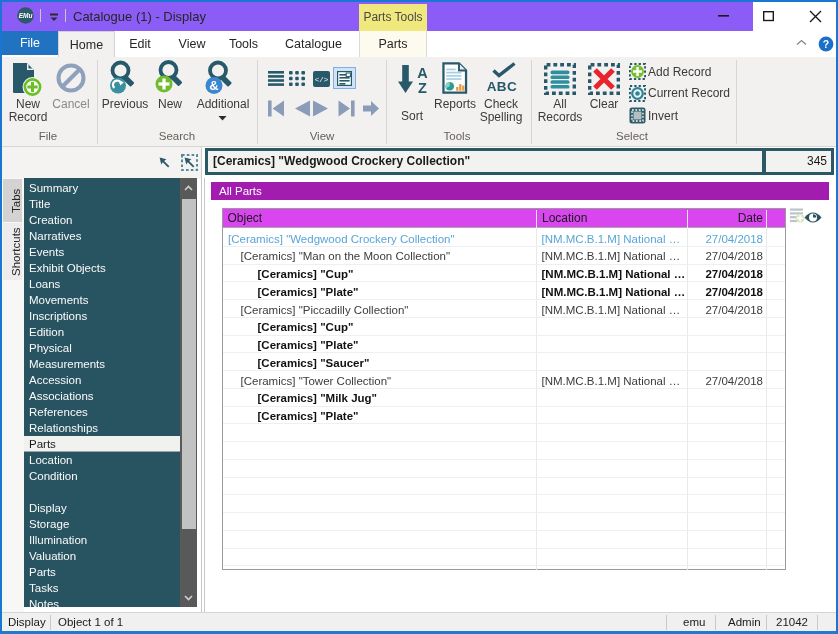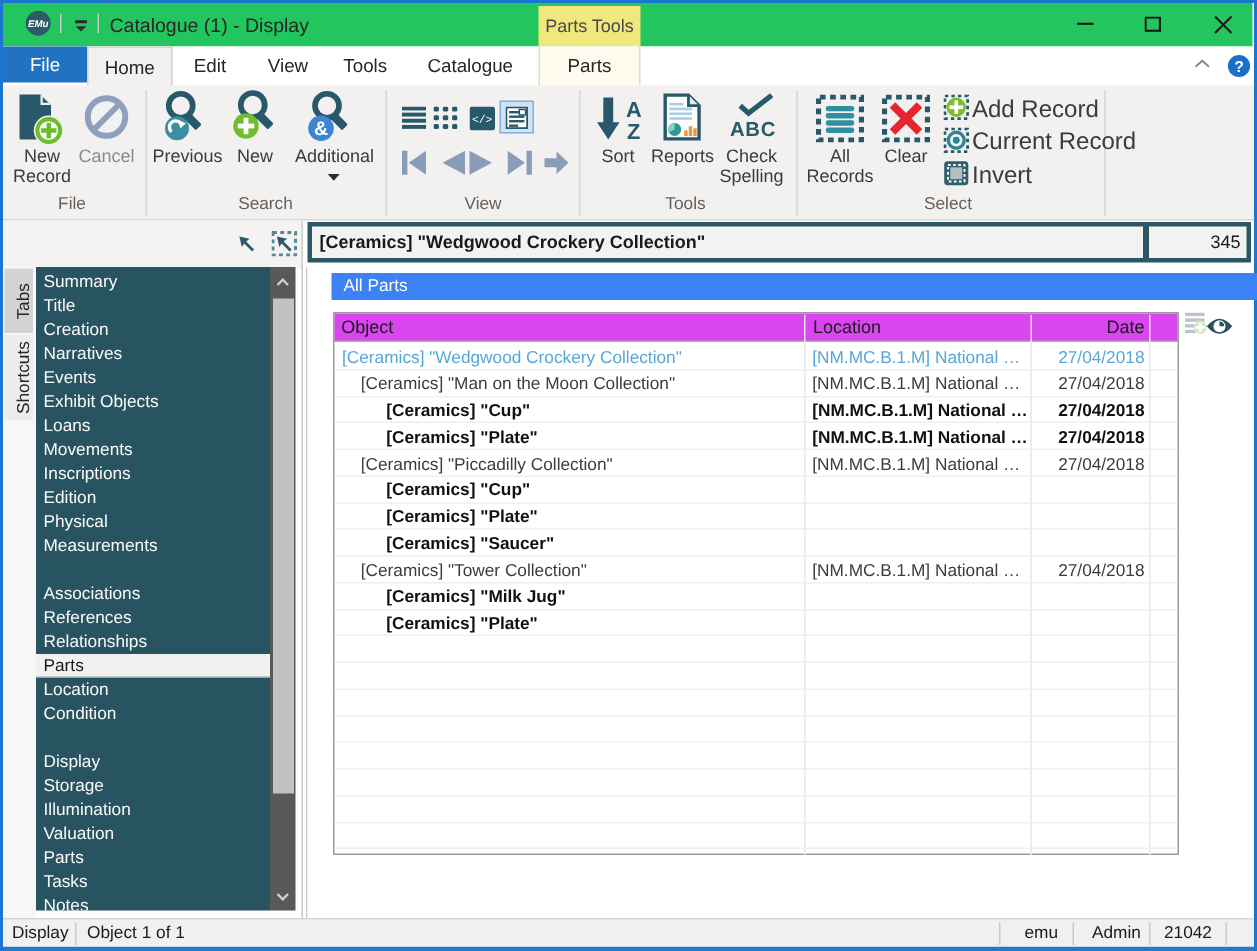--- a/index.html
+++ b/index.html
@@ -1,51 +1,51 @@
 <!DOCTYPE html>
 <html><head><meta charset="utf-8"><style>
 *{margin:0;padding:0;box-sizing:border-box}
 html,body{width:838px;height:634px;overflow:hidden}
 body{font-family:"Liberation Sans",sans-serif;-webkit-font-smoothing:antialiased}
 #w{position:relative;width:838px;height:634px;background:#fff;border-left:2px solid #1b76d1;border-right:2px solid #1b76d1;border-top:2px solid #1b76d1;border-bottom:3px solid #2478cd}
 .abs{position:absolute}
 
-#title{position:absolute;left:0;top:0;width:833px;height:29px;background:#22c55e}
+#title{position:absolute;left:0;top:0;width:751px;height:29px;background:#8b5cf6}
 #tbtext{position:absolute;left:71px;top:7px;font-size:13px;color:#262626}
 .tsep{position:absolute;top:7px;width:1px;height:13px;background:#c9c9c9}
 #chip{position:absolute;left:357px;top:2px;width:68px;height:27px;background:#f0e87c;color:#494949;font-size:12px;text-align:center;line-height:27px}
 
 #tabrow{position:absolute;left:0;top:29px;width:833px;height:26px;background:#fff}
 .rtab{position:absolute;top:0;height:26px;font-size:12.5px;color:#262626;text-align:center;line-height:26px}
 #filetab{left:0;width:56px;height:24px;line-height:24px;background:#2173c2;color:#fff}
 #hometab{left:56px;width:57px;background:#f2f1f0;border:1px solid #d5d3d1;border-bottom:none}
 #partstab{left:357px;width:68px;background:#fcfbee;border-left:1px solid #dedcd2;border-right:1px solid #dedcd2}
 
 #ribbon{position:absolute;left:0;top:55px;width:834px;height:90px;background:#f2f1f0;border-bottom:1px solid #d8d6d4}
 .gsep{position:absolute;top:58px;width:1px;height:84px;background:#d8d6d4}
 .glabel{position:absolute;top:128px;font-size:11.5px;color:#655f5b;text-align:center}
 .blabel{position:absolute;font-size:12px;color:#3d3a37;text-align:center;line-height:12.5px}
-.slabel{position:absolute;font-size:16px;color:#3d3a37}
+.slabel{position:absolute;font-size:12px;color:#3d3a37}
 
 #midrow{position:absolute;left:0;top:145px;width:200px;height:32px;background:#f4f3f2;border-right:1px solid #cfcdcb}
 #recbar{position:absolute;left:203px;top:146px;width:629px;height:27px;background:#2b5864}
 #recbox{position:absolute;left:3px;top:3px;width:554px;height:21px;background:#f2f2f1;font-size:12px;font-weight:bold;color:#1a1a1a;line-height:21px;padding-left:5px}
 #cntbox{position:absolute;left:561px;top:3px;width:65px;height:21px;background:#f2f2f1;font-size:12px;color:#1a1a1a;line-height:21px;text-align:right;padding-right:4px}
 
 #vtabs .vt{position:absolute;writing-mode:vertical-lr;transform:rotate(180deg);text-align:center;font-size:11.5px;color:#262626}
 #vt1{left:1px;top:177px;width:19px;height:43px;background:#d5d3d2}
 #vt2{left:1px;top:221px;width:19px;height:57px;background:#edebeb}
 #sidelist{position:absolute;left:22px;top:176px;width:156px;height:429px;background:#285461;overflow:hidden}
 .si{position:absolute;left:0;width:156px;height:16px;line-height:16px;padding-left:5px;font-size:11.5px;color:#fafafa}
 .si.sel{background:#f1f1f0;color:#1a1a1a;border-bottom:1px solid #9aa4a8}
 #sscroll{position:absolute;left:178px;top:176px;width:17px;height:429px;background:#595959}
 #sthumb{position:absolute;left:179.5px;top:197px;width:14px;height:330px;background:#c2c2c2}
 
 #main{position:absolute;left:203px;top:176px;width:629px;height:434px;background:#fff}
-#allparts{position:absolute;left:16px;top:3.5px;width:618px;height:18px;background:#3b82f6;color:#fff;font-size:11.5px;line-height:18px;padding-left:8px}
+#allparts{position:absolute;left:6px;top:3.5px;width:618px;height:18px;background:#a21caf;color:#fff;font-size:11.5px;line-height:18px;padding-left:8px}
 #tbl{position:absolute;left:17px;top:30px;width:564px;height:362px;border:1px solid #9a9a9a;background:#fff}
 #thead{position:absolute;left:0;top:0;width:562px;height:19px;background:#d946ef;border-bottom:1px solid #ababab}
 .th{position:absolute;top:0;height:19px;font-size:12px;color:#1a1a1a;line-height:19px}
 .cline{position:absolute;top:0;width:1px;height:360px;background:#e9e9e9}
 .hline{position:absolute;left:0;width:562px;height:1px;background:#efefef}
 .tr{position:absolute;left:0;width:562px;height:18px;font-size:11.5px;line-height:18px;color:#3c3c3c}
 .tr span{position:absolute;top:0;line-height:18px}
 .blue,.blue span{color:#58a6d8}
 .b{font-weight:bold;color:#111}
 .dt{right:22px;text-align:right}
@@ -201,21 +201,21 @@
 </svg>
 
 <svg class="abs" style="left:396px;top:61px" width="32" height="32" viewBox="0 0 32 32">
   <g fill="#27596a">
   <rect x="4.2" y="2" width="6.6" height="18"></rect>
   <path d="M0 18.5 L15 18.5 L7.5 30 Z"></path>
   </g>
   <text x="24.5" y="15" font-size="14.5" font-weight="bold" fill="#27596a" text-anchor="middle" font-family="Liberation Sans">A</text>
   <text x="24.5" y="29.5" font-size="14.5" font-weight="bold" fill="#27596a" text-anchor="middle" font-family="Liberation Sans">Z</text>
 </svg>
-<div class="blabel" style="left:382px;top:96px;width:56px">Sort</div>
+<div class="blabel" style="left:382px;top:108px;width:56px">Sort</div>
 <svg class="abs" style="left:440px;top:60px" width="25.5" height="32" viewBox="0 0 27 34">
   <path d="M1.5 1.5 L18 1.5 L25.5 9 L25.5 32.5 L1.5 32.5 Z" fill="#fdfdfd" stroke="#27596a" stroke-width="2.4"></path>
   <path d="M18 1.5 L18 9 L25.5 9" fill="#e8eef0" stroke="#27596a" stroke-width="2"></path>
   <g fill="#a8cfe4">
   <rect x="4.5" y="7" width="10" height="1.8"></rect>
         <rect x="4.5" y="10.4" width="16" height="1.8"></rect>
         <rect x="4.5" y="13.8" width="16" height="1.8"></rect>
         <rect x="4.5" y="17.2" width="16" height="1.8"></rect>
   </g>
   <circle cx="8.2" cy="25.8" r="4.6" fill="#2f9a94"></circle>
@@ -292,20 +292,21 @@
       <div class="si" style="top:34px">Creation</div>
       <div class="si" style="top:50px">Narratives</div>
       <div class="si" style="top:66px">Events</div>
       <div class="si" style="top:82px">Exhibit Objects</div>
       <div class="si" style="top:98px">Loans</div>
       <div class="si" style="top:114px">Movements</div>
       <div class="si" style="top:130px">Inscriptions</div>
       <div class="si" style="top:146px">Edition</div>
       <div class="si" style="top:162px">Physical</div>
       <div class="si" style="top:178px">Measurements</div>
+      <div class="si" style="top:194px">Accession</div>
       <div class="si" style="top:210px">Associations</div>
       <div class="si" style="top:226px">References</div>
       <div class="si" style="top:242px">Relationships</div>
       <div class="si sel" style="top:258px">Parts</div>
       <div class="si" style="top:274px">Location</div>
       <div class="si" style="top:290px">Condition</div>
       <div class="si" style="top:322px">Display</div>
       <div class="si" style="top:338px">Storage</div>
       <div class="si" style="top:354px">Illumination</div>
       <div class="si" style="top:370px">Valuation</div>

